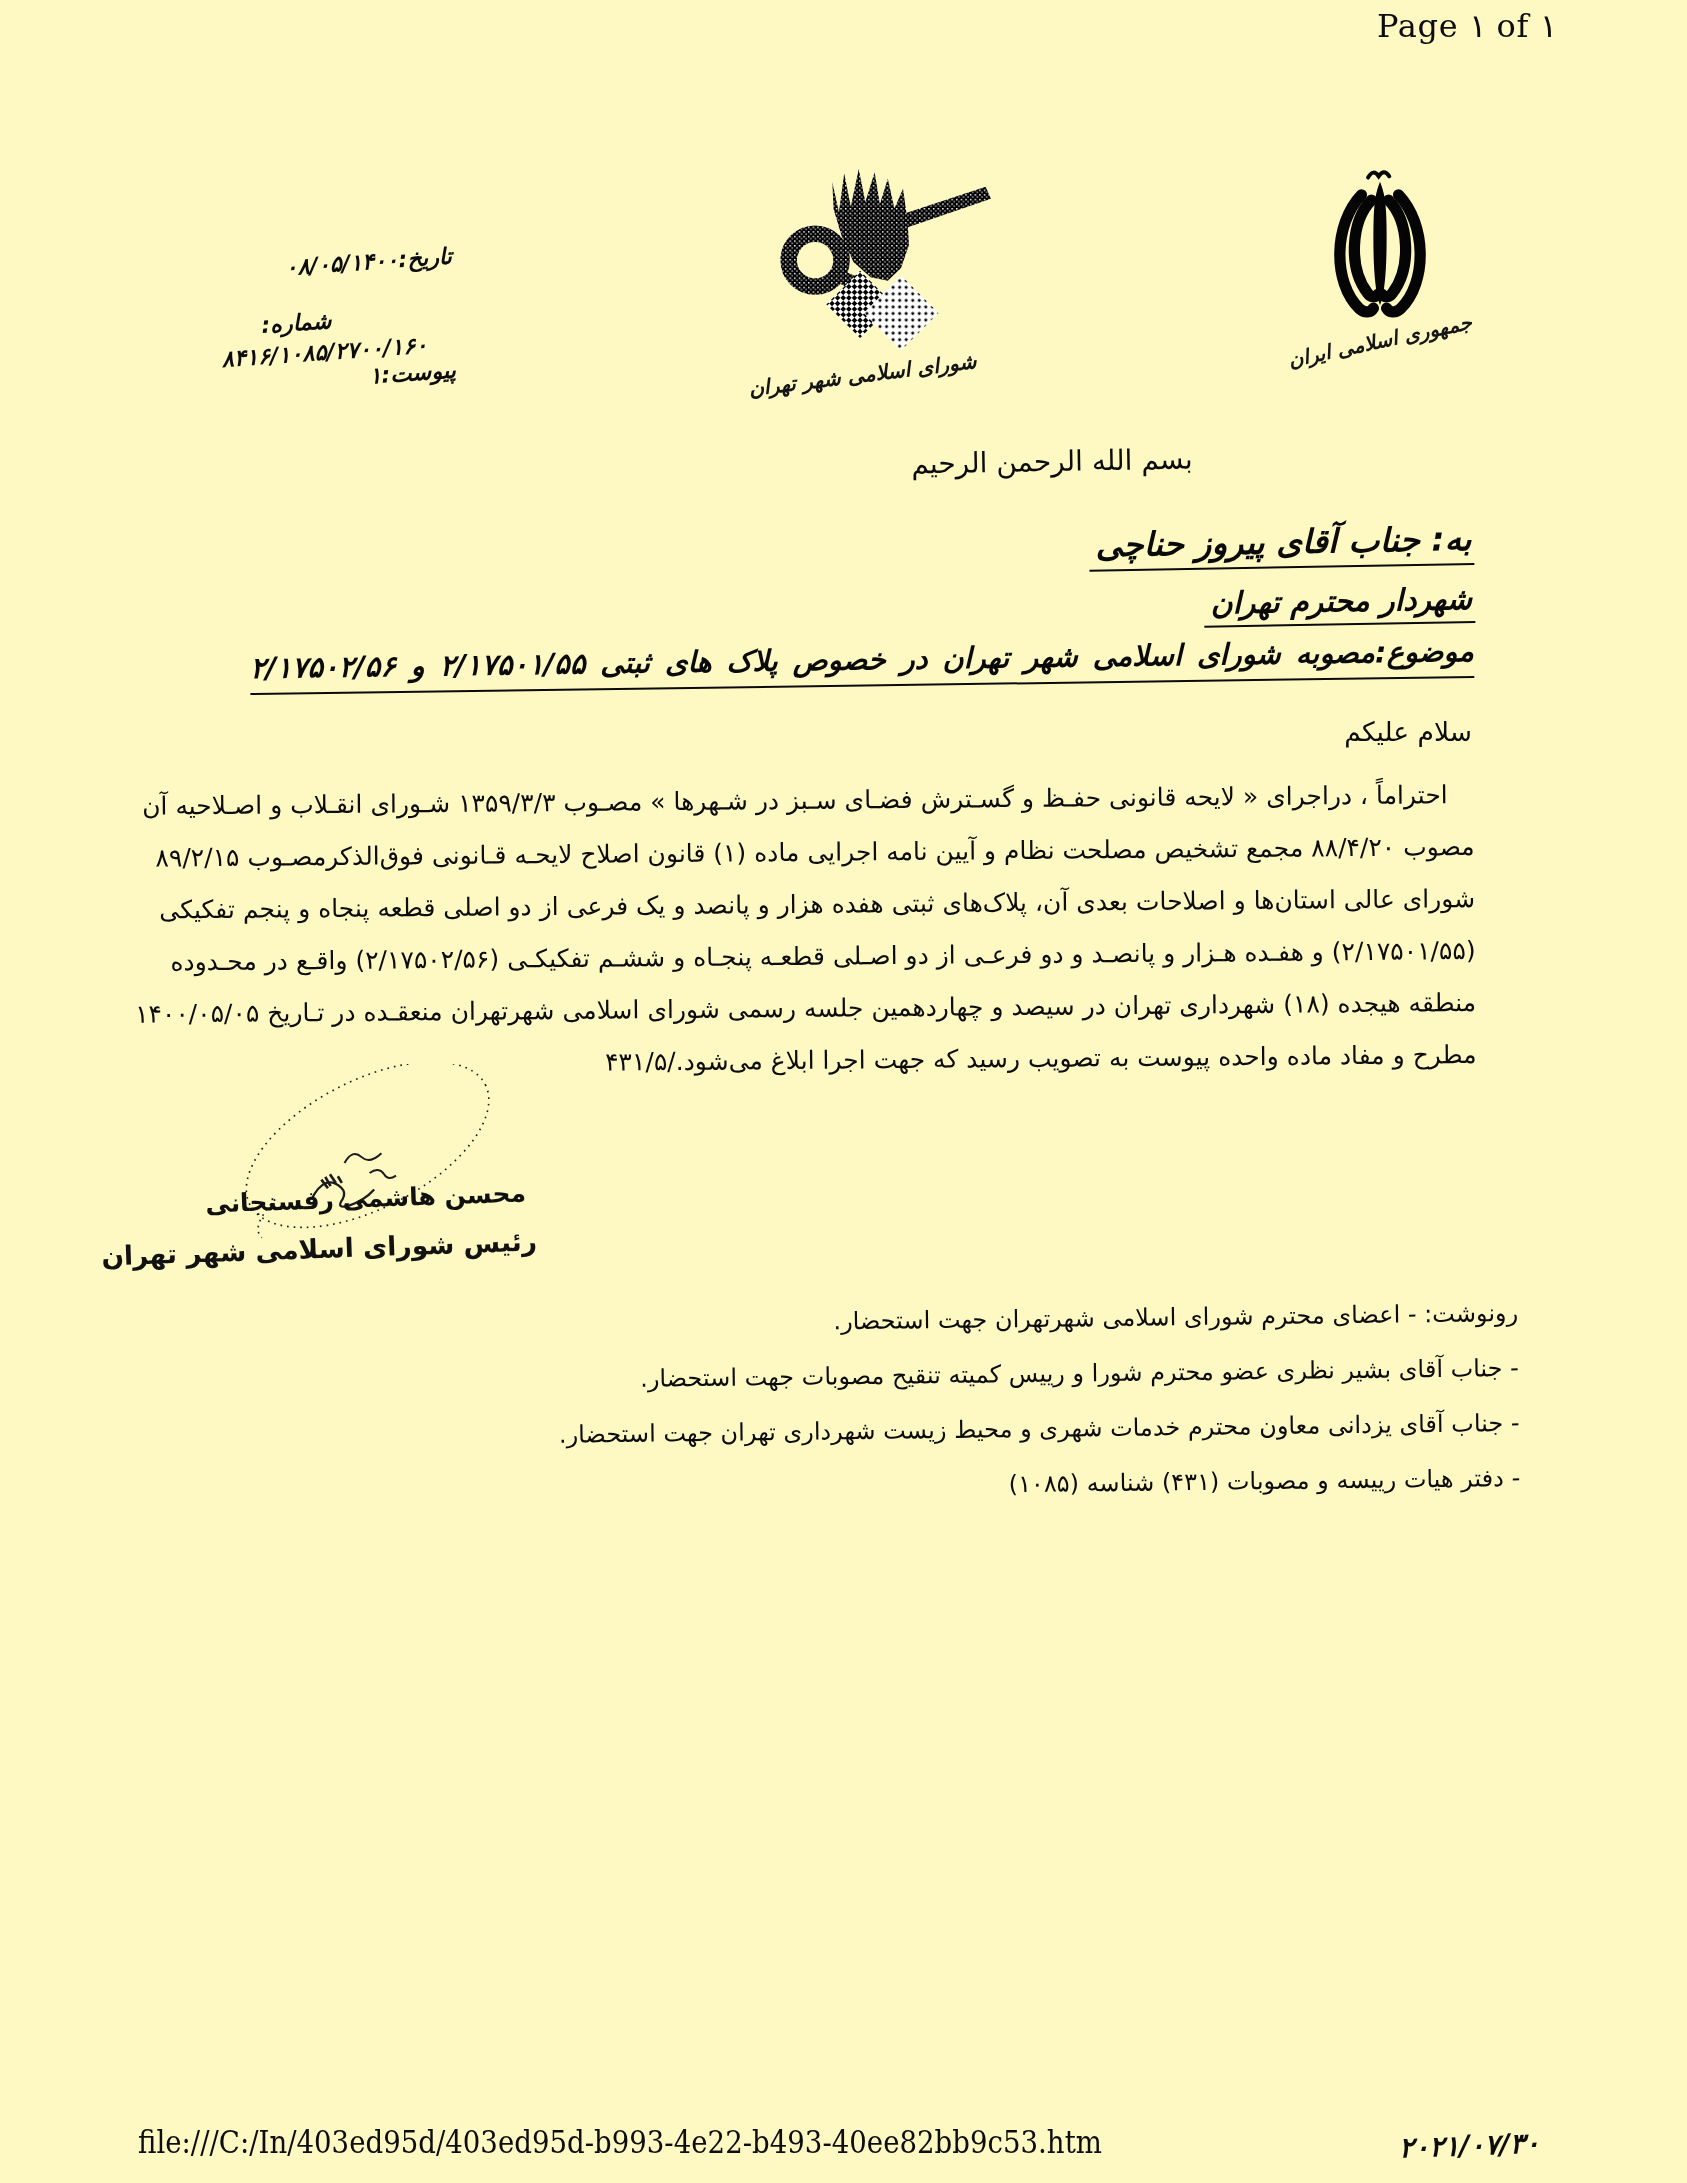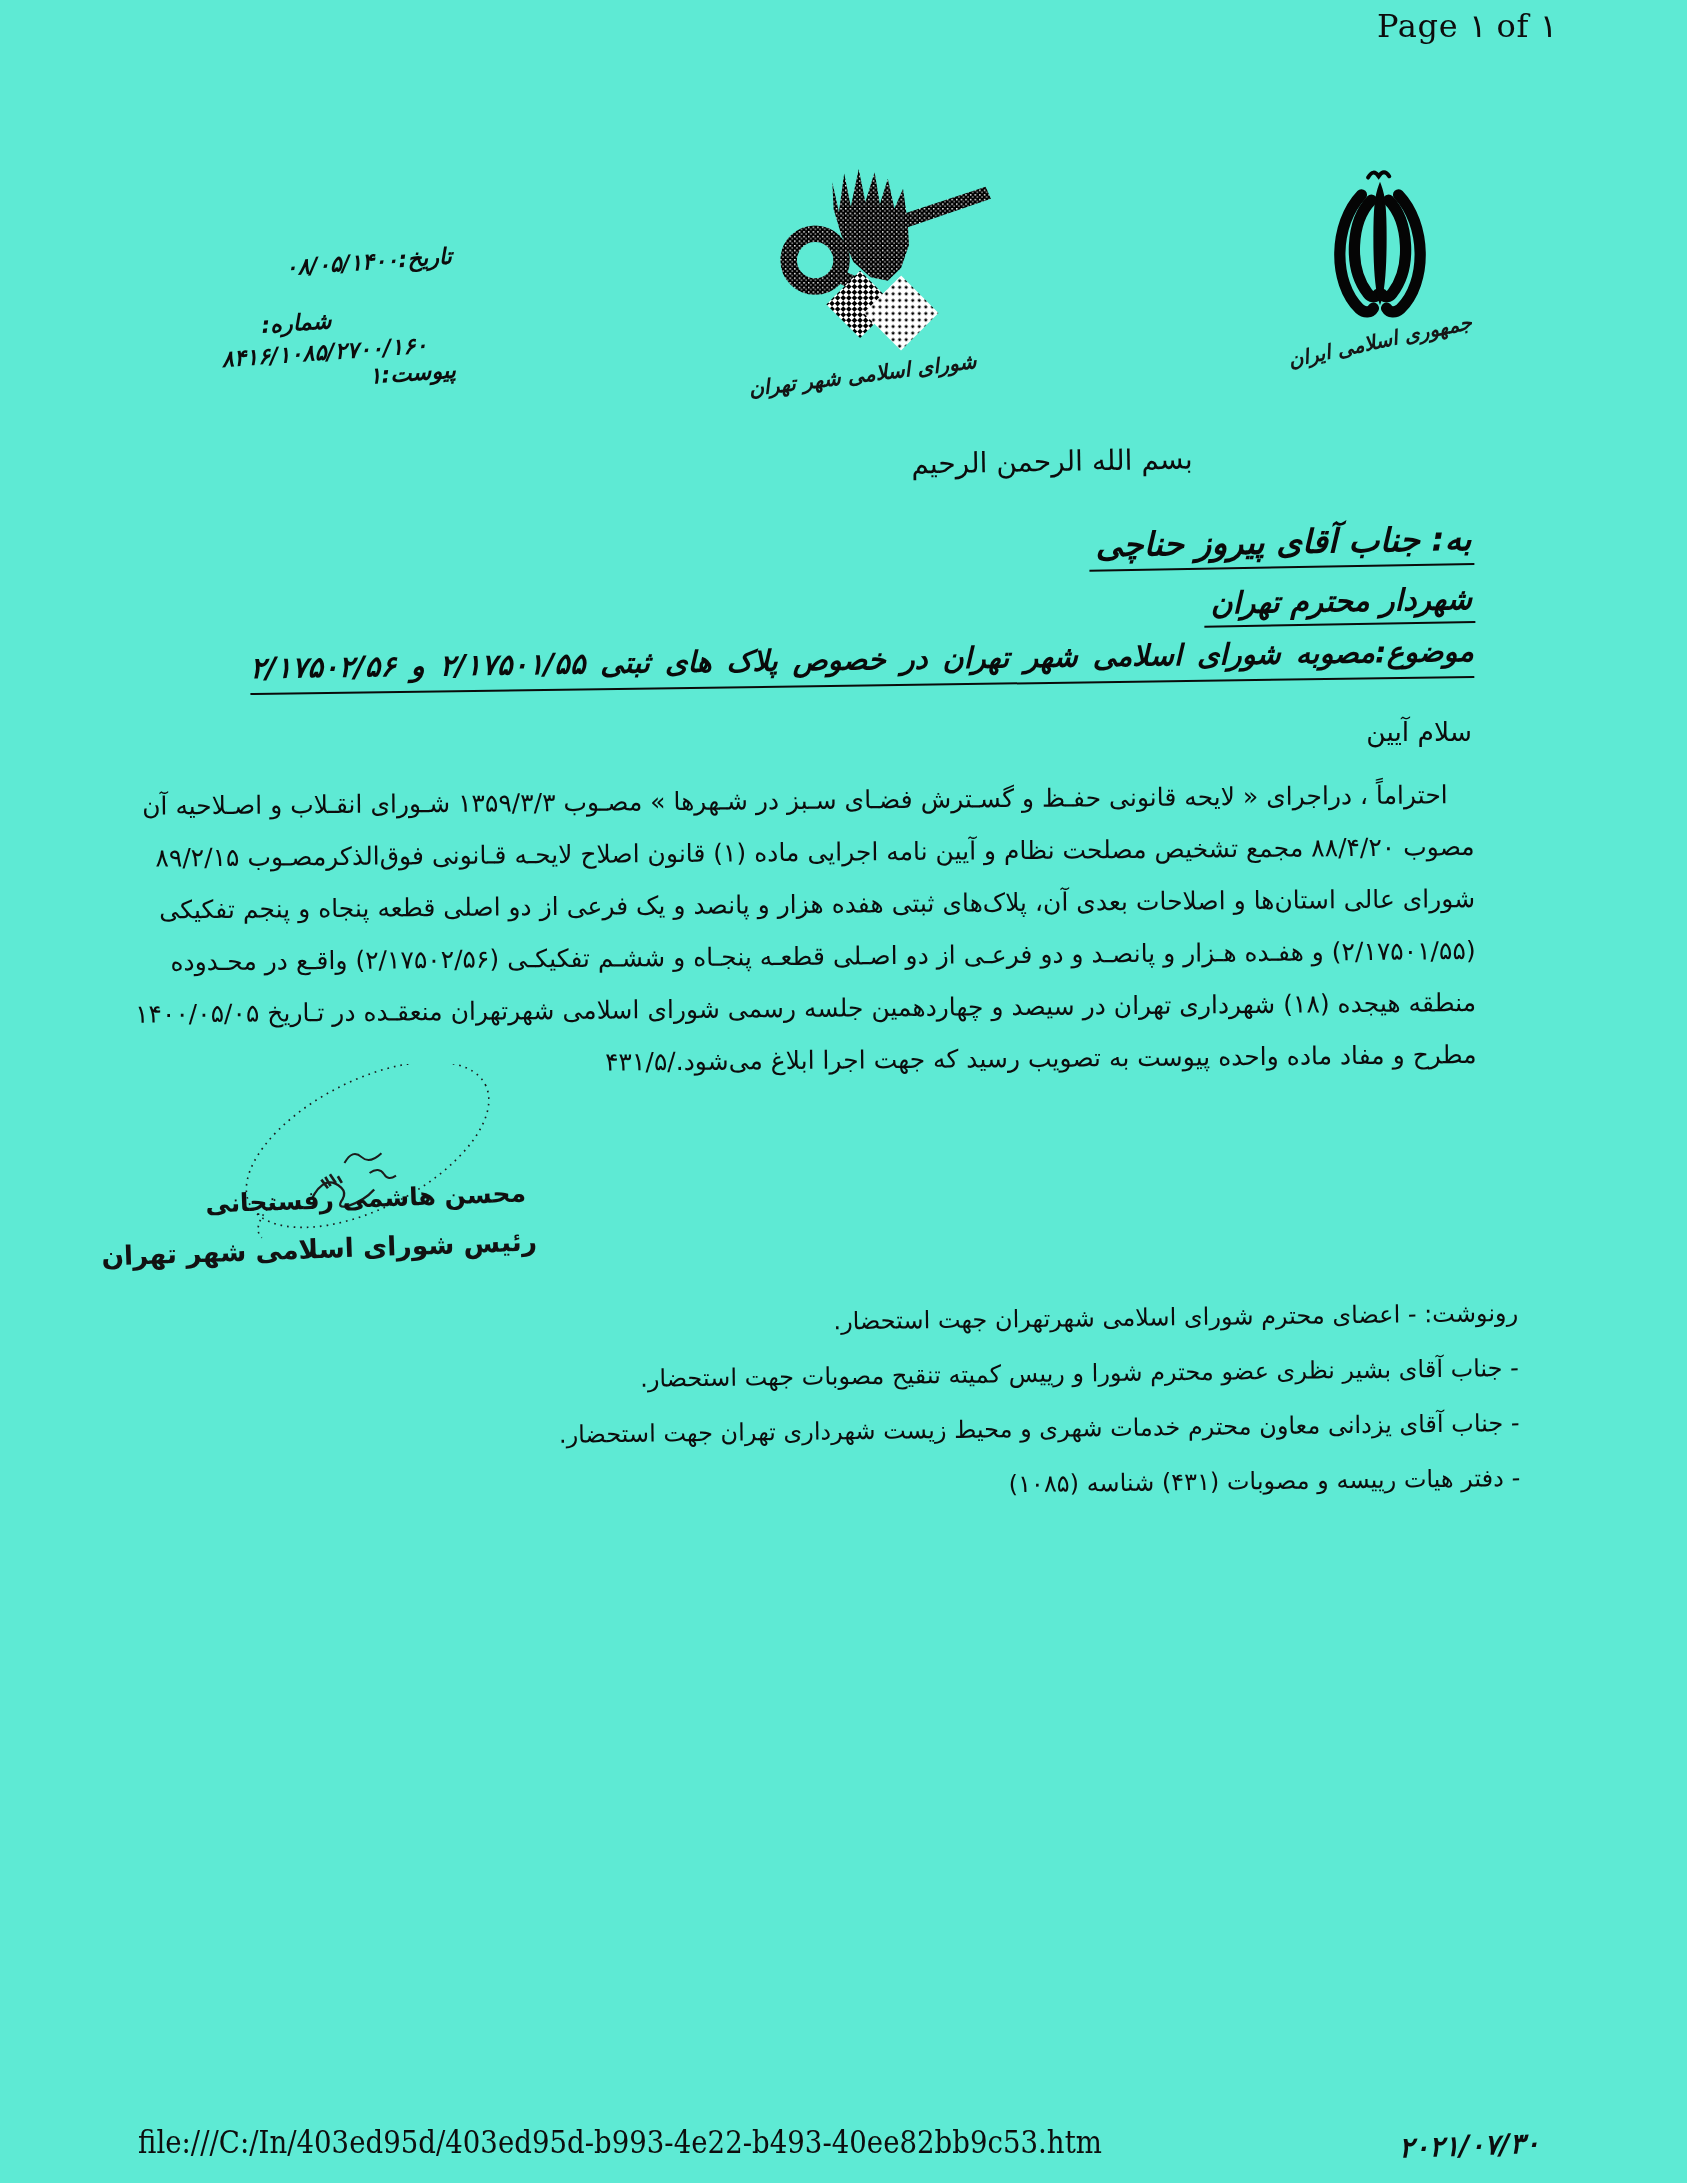--- a/index.html
+++ b/index.html
@@ -1,17 +1,17 @@
 <!DOCTYPE html>
 <html style="font-size:10.6px"><head>
 <meta charset="utf-8">
 <style>
   html,body{margin:0;padding:0;background:#ffffff;}
   .page{
-    position:relative;width:1687px;height:2183px;background:#5eead4;
+    position:relative;width:1687px;height:2183px;background:#fef9c3;
     overflow:hidden;color:#111;
     font-family:"DejaVu Sans",sans-serif;
   }
   .abs{position:absolute;}
   
   .page-number{
     left:1377px;top:6.6px;font:400 32px "DejaVu Serif","DejaVu Sans",serif;
     color:#0d0d0d;letter-spacing:0.7px;
   }
   .footer-url{
@@ -155,21 +155,21 @@
   </svg>
   <div class="abs iran-caption">جمهوری اسلامی ایران</div>
 
   <div class="abs bismillah">بسم الله الرحمن الرحیم</div>
 
   <div class="abs to-line">به: جناب آقای پیروز حناچی</div>
   <div class="abs to-title">شهردار محترم تهران</div>
 
   <div class="abs subject">موضوع:مصوبه شورای اسلامی شهر تهران در خصوص پلاک های ثبتی ۲/۱۷۵۰۱/۵۵ و ۲/۱۷۵۰۲/۵۶</div>
 
-  <div class="abs salutation">سلام آیین</div>
+  <div class="abs salutation">سلام علیکم</div>
 
   <div class="abs body-text">
     <div class="bline first">احتراماً ، دراجرای « لایحه قانونی حفـظ و گسـترش فضـای سـبز در شـهرها » مصـوب ۱۳۵۹/۳/۳ شـورای انقـلاب و اصـلاحیه آن</div>
     <div class="bline">مصوب ۸۸/۴/۲۰ مجمع تشخیص مصلحت نظام و آیین نامه اجرایی ماده (۱) قانون اصلاح لایحـه قـانونی فوق‌الذکرمصـوب ۸۹/۲/۱۵</div>
     <div class="bline">شورای عالی استان‌ها و اصلاحات بعدی آن، پلاک‌های ثبتی هفده هزار و پانصد و یک فرعی از دو اصلی قطعه پنجاه و پنجم تفکیکی</div>
     <div class="bline">(۲/۱۷۵۰۱/۵۵) و هفـده هـزار و پانصـد و دو فرعـی از دو اصـلی قطعـه پنجـاه و ششـم تفکیکـی (۲/۱۷۵۰۲/۵۶) واقـع در محـدوده</div>
     <div class="bline">منطقه هیجده (۱۸) شهرداری تهران در سیصد و چهاردهمین جلسه رسمی شورای اسلامی شهرتهران منعقـده در تـاریخ ۱۴۰۰/۰۵/۰۵</div>
     <div class="bline last">مطرح و مفاد ماده واحده پیوست به تصویب رسید که جهت اجرا ابلاغ می‌شود./۴۳۱/۵</div>
   </div>
 

